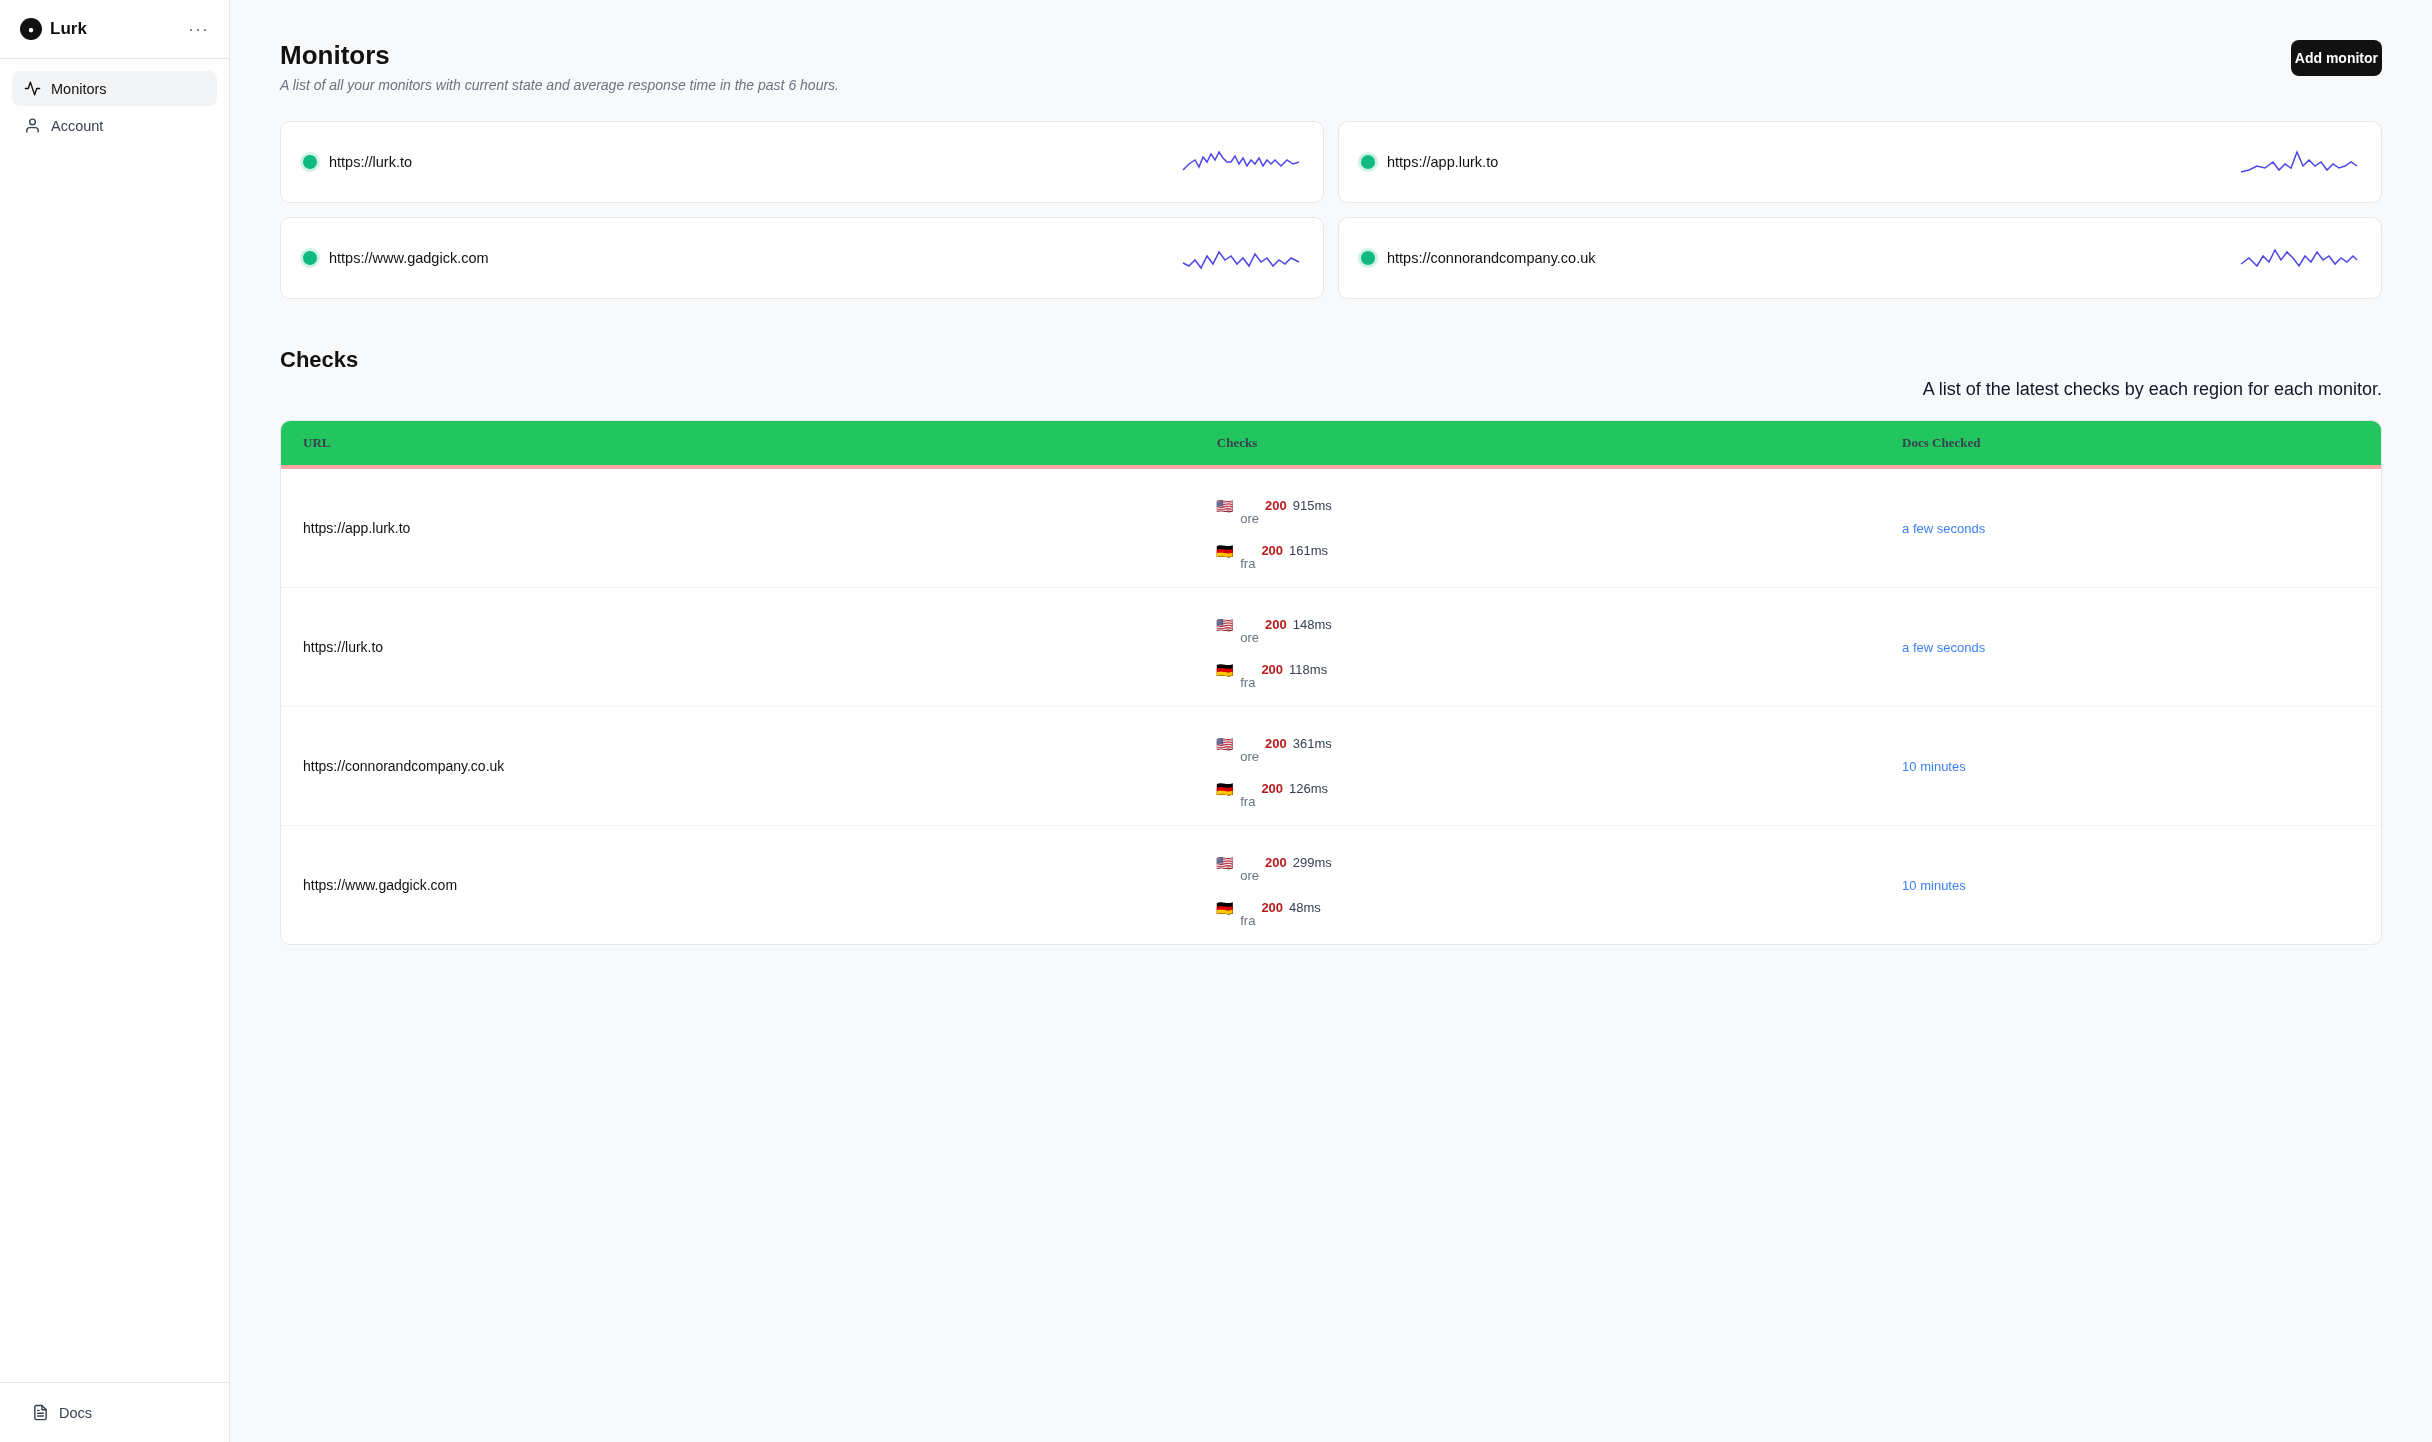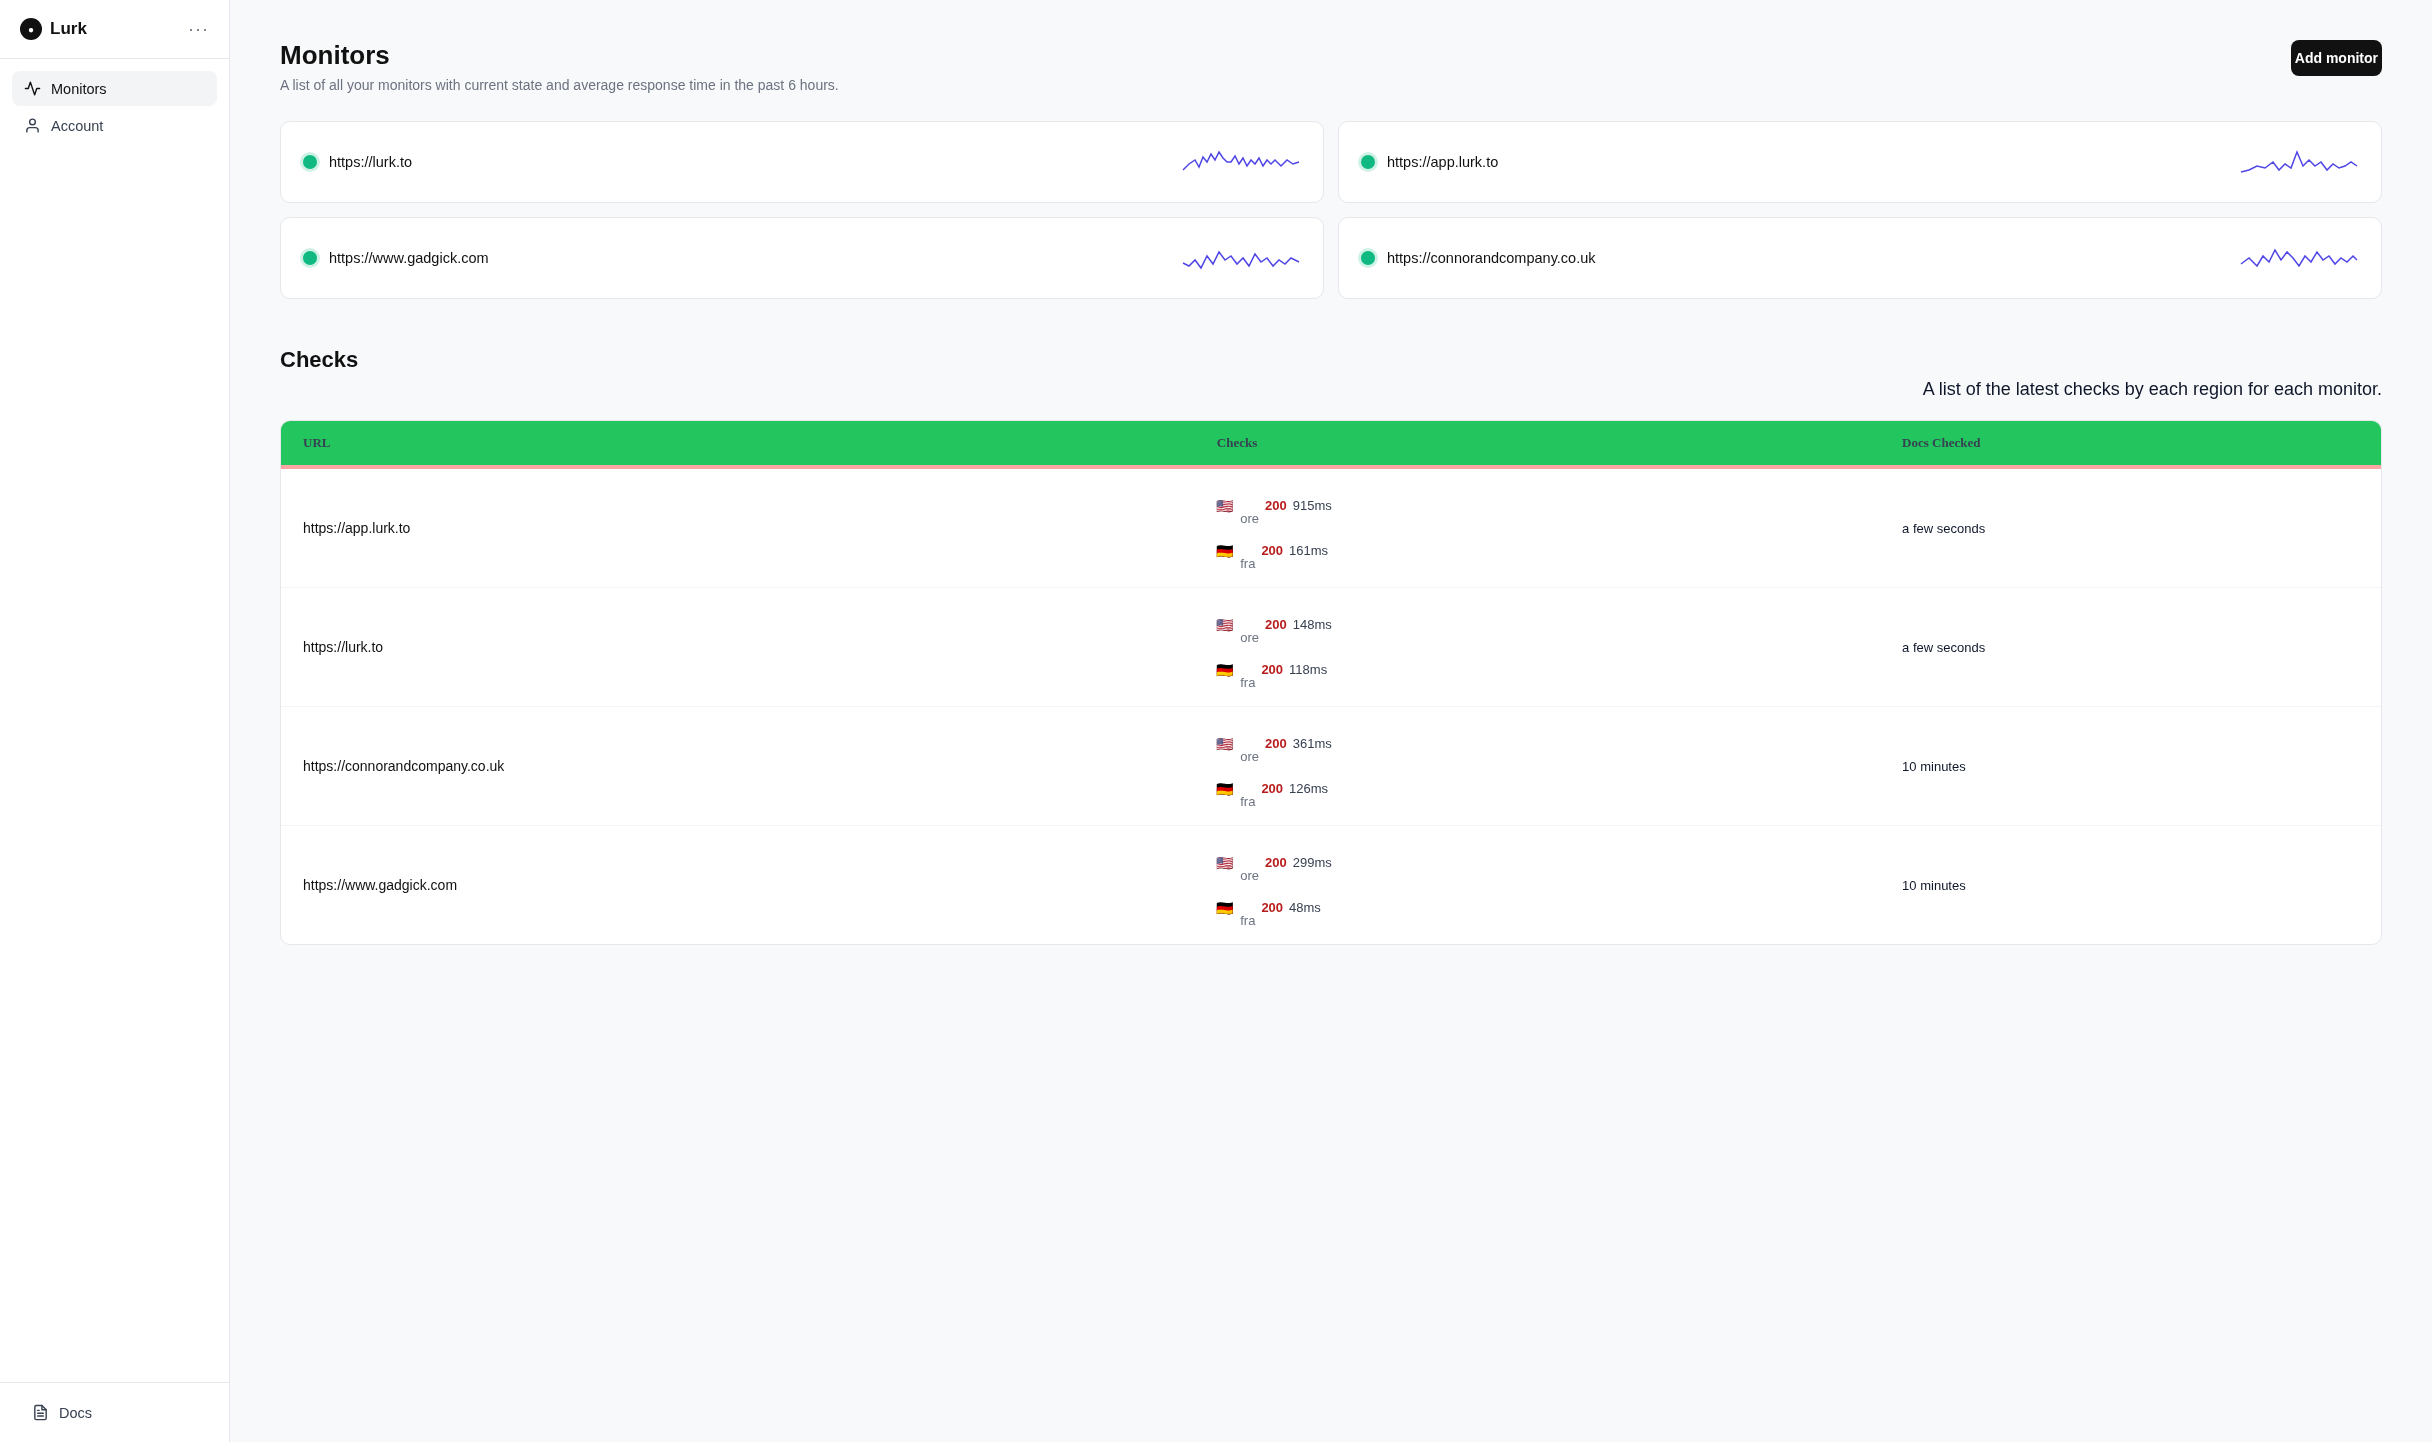--- a/index.html
+++ b/index.html
@@ -85,20 +85,21 @@
     }
     .page-title {
       font-size: 26px;
       font-weight: 700;
       color: #111;
       margin-bottom: 6px;
     }
     .page-subtitle {
       font-size: 14px;
       color: #6b7280;
+      font-style: italic;
     }
     .add-monitor-btn {
       background: #111;
       color: #fff;
       border: none;
       padding: 10px 4px;
       border-radius: 8px;
       font-size: 14px;
       font-weight: 600;
       cursor: pointer;
@@ -203,21 +204,21 @@
       align-items: center;
       gap: 6px;
       font-size: 13px;
     }
     .flag { font-size: 14px; }
     .region-code { color: #6b7280; font-size: 13px; margin-top: 26px; }
     .status-code-green { color: #b91c1c; font-weight: 600; font-size: 13px; }
     .response-time { color: #374151; font-size: 13px; }
     .last-checked-cell {
       font-size: 13px;
-      color: #0f172a;
+      color: #3b82f6;
     }
   </style>
 </head>
 <body>
 
 <aside class="sidebar">
   <div class="sidebar-logo">
     <div class="logo-inner">
       <div class="logo-circle">
         <span>●</span>

